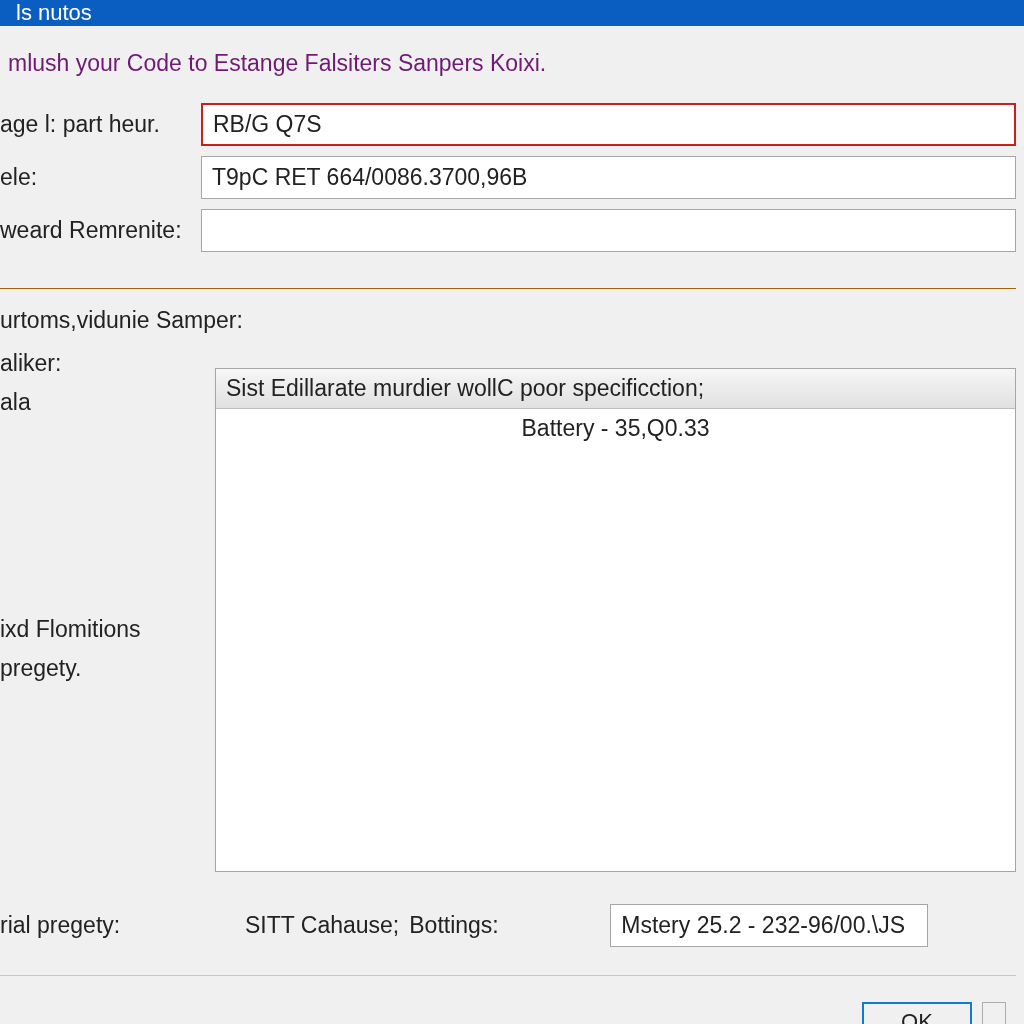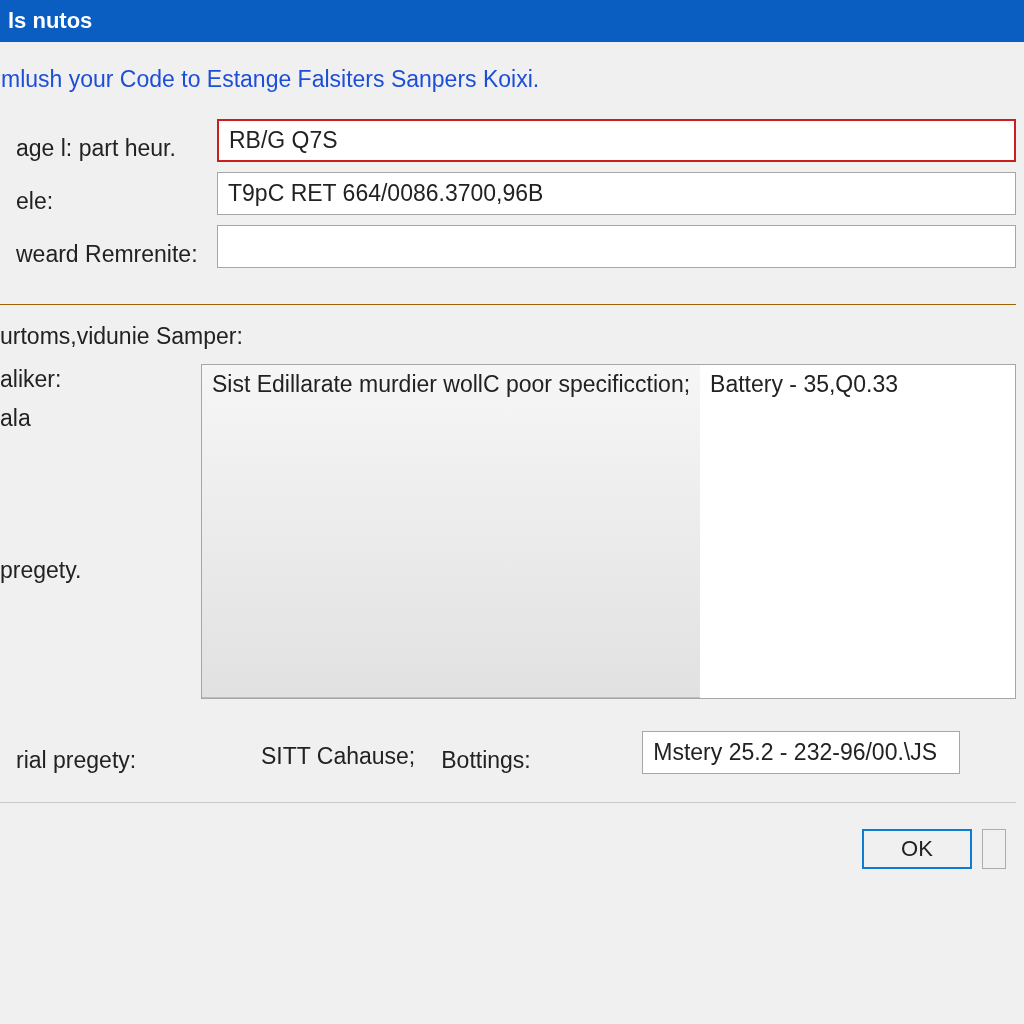--- a/index.html
+++ b/index.html
@@ -1,36 +1,36 @@
 <!DOCTYPE html>
 <html><head>
 <meta charset="utf-8">
 <style>
   * { box-sizing: border-box; margin: 0; padding: 0; }
   html, body { width: 1024px; height: 1024px; overflow: hidden; font-family: "Segoe UI", Tahoma, sans-serif; background: #f0f0f0; }
   .window { width: 1024px; height: 1024px; background: #f0f0f0; display: flex; flex-direction: column; }
-  .titlebar { background: #0a5dc1; color: #fff; height: 42px; display: flex; align-items: center; padding-left: 8px; font-size: 22px; font-weight: 700; }
+  .titlebar { background: #0a5dc1; color: #fff; height: 42px; display: flex; align-items: center; padding-left: 16px; font-size: 22px; font-weight: 400; }
   .content { flex: 1; padding: 18px 8px 0 0; display: flex; flex-direction: column; gap: 10px; }
-  .desc { font-size: 23px; color: #1d4ed8; margin: 6px 0 16px 1px; }
-  .row { display: flex; align-items: flex-end; gap: 6px; min-height: 38px; padding-left: 16px; }
+  .desc { font-size: 23px; color: #701a75; margin: 6px 0 16px 8px; }
+  .row { display: flex; align-items: center; gap: 6px; min-height: 38px; }
   .label { width: 195px; font-size: 23px; color: #222; flex-shrink: 0; }
   .input {
     flex: 1; height: 43px; border: 1px solid #a6a6a6; background: #fff;
     font-size: 23px; padding: 0 10px; color: #222; font-family: inherit;
   }
   .input.highlight { border: 2px solid #c9201f; }
   .section-top { margin-top: 26px; border-top: 1px solid #a16207; padding-top: 18px; }
   .section-label { font-size: 23px; color: #222; margin-bottom: 14px; }
-  .samper-grid { display: flex; gap: 6px; }
+  .samper-grid { display: flex; gap: 20px; }
   .left-labels { width: 195px; display: flex; flex-direction: column; gap: 8px; font-size: 23px; color: #222; }
   .left-labels div { padding: 2px 0; }
   .spacer { flex: 1; }
   .listbox {
-    flex: 1; border: 1px solid #a6a6a6; background: #fff; height: 335px;
-    display: flex; flex-direction: row; font-size: 23px;
+    flex: 1; border: 1px solid #a6a6a6; background: #fff; height: 504px;
+    display: flex; flex-direction: column; font-size: 23px; margin-top: 20px;
   }
   .list-header {
     background: linear-gradient(#f6f6f6,#e1e1e1); border-bottom: 1px solid #bdbdbd;
     padding: 6px 10px; color: #222;
   }
   .list-item { padding: 6px 10px; color: #222; text-align: center; }
   .bottom-section { margin-top: 22px; display: flex; flex-direction: row; gap: 8px; }
   .static-val { font-size: 23px; color: #222; padding: 4px 2px; margin-left: 42px; }
   .divider { border-top: 1px solid #c8c8c8; margin-top: 18px; }
   .button-bar {
@@ -73,20 +73,21 @@
       <input class="input" type="text" value="" style="">
     </div>
 
     <div class="section-top">
       <div class="section-label">urtoms,vidunie Samper:</div>
       <div class="samper-grid">
         <div class="left-labels">
           <div>aliker:</div>
           <div>ala</div>
           <div class="spacer"></div>
+          <div>ixd Flomitions</div>
           <div>pregety.</div>
           <div class="spacer"></div>
         </div>
         <div class="listbox">
           <div class="list-header">Sist Edillarate murdier wollC poor specificction;</div>
           <div class="list-item">Battery - 35,Q0.33</div>
         </div>
       </div>
     </div>
 

